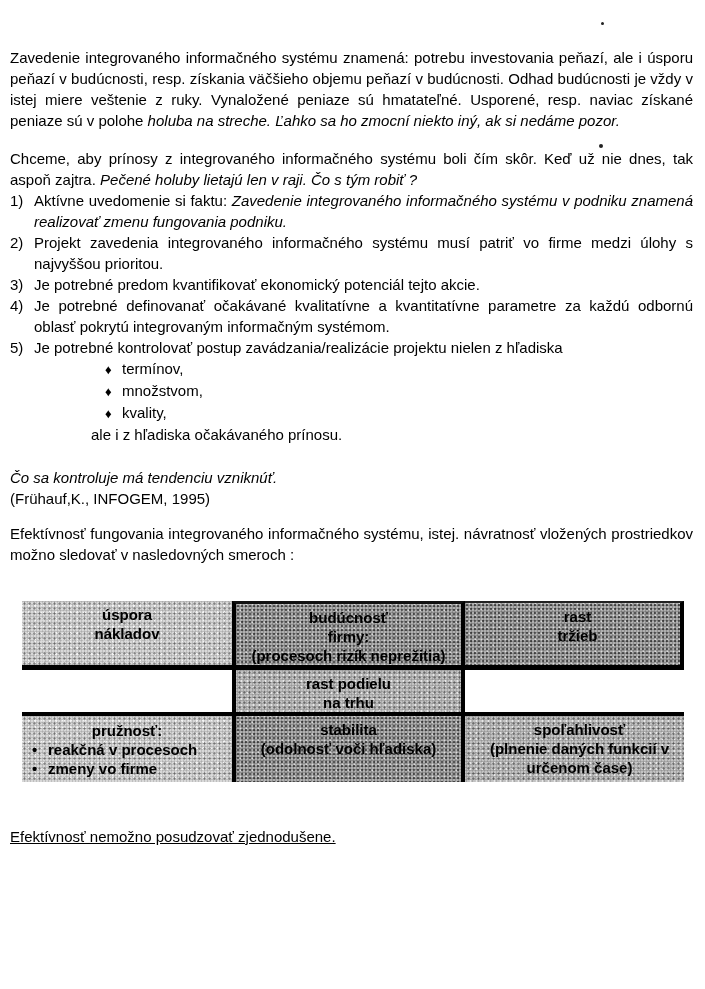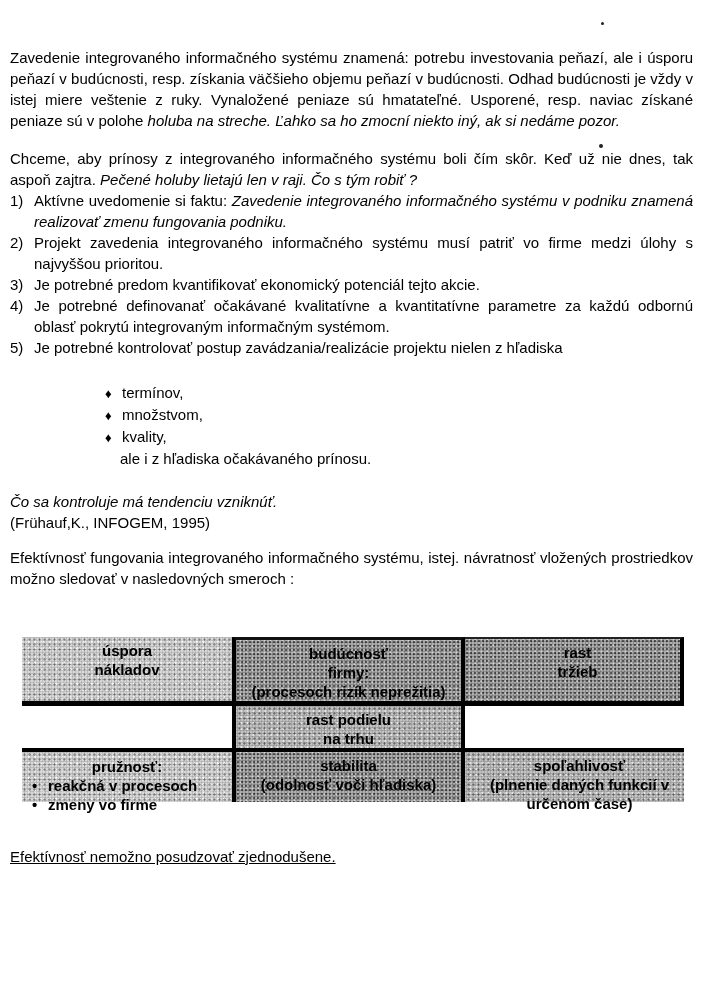--- a/index.html
+++ b/index.html
@@ -31,40 +31,40 @@
   .p-effect     { margin-top: 14px; }
   .em { font-style: italic; }
 
   .numbered-list .li {
     text-align: justify;
     padding-left: 24px;
     text-indent: -24px;
   }
   .li .num { display: inline-block; width: 24px; text-indent: 0; }
 
-  .bullet-list { margin-left: 95px; margin-top: 24px; }
+  .bullet-list { margin-left: 95px; }
   .bullet-row .bl-glyph { display: inline-block; width: 17px; font-size: 13px; }
-  .bullet-cont { margin-left: 110px; }
+  .bullet-cont { margin-left: 81px; }
 
   .quote-line { margin-top: 22px; font-style: italic; }
   .citation-line { }
 
   
-  .benefits-table { margin-top: 48px; margin-left: 12px; width: 662px; }
+  .benefits-table { margin-top: 36px; margin-left: 12px; width: 662px; }
   .trow { display: flex; width: 100%; }
   .tc { font-weight: bold; text-align: center; line-height: 19px; padding-top: 4px; }
   .c1 { width: 210px; }
   .c2 { width: 233px; border-left: 4px solid #000; border-right: 4px solid #000; }
   .c3 { width: 219px; padding-left: 10px; }
   .row1 { height: 64px; }
   .row1 .c2 { border-top: 3px solid #111; }
   .row1 .c3 { border-right: 4px solid #000; border-top: 2px solid #222; }
   .row2 { height: 42px; }
   .row2 .c1, .row2 .c3 { background: transparent; }
-  .row3 { height: 50px; }
+  .row3 { height: 66px; }
   .hrule { height: 5px; background: #000; }
   .hrule2 { height: 4px; background: #000; }
 
   .shade-light {
     background-color: #d8d8d8;
     background-image:
       radial-gradient(rgba(0,0,0,0.40) 0.8px, transparent 1.3px),
       radial-gradient(rgba(0,0,0,0.20) 0.8px, transparent 1.3px),
       radial-gradient(rgba(255,255,255,0.7) 1px, transparent 1.5px);
     background-size: 5px 5px, 3px 3px, 7px 7px;

